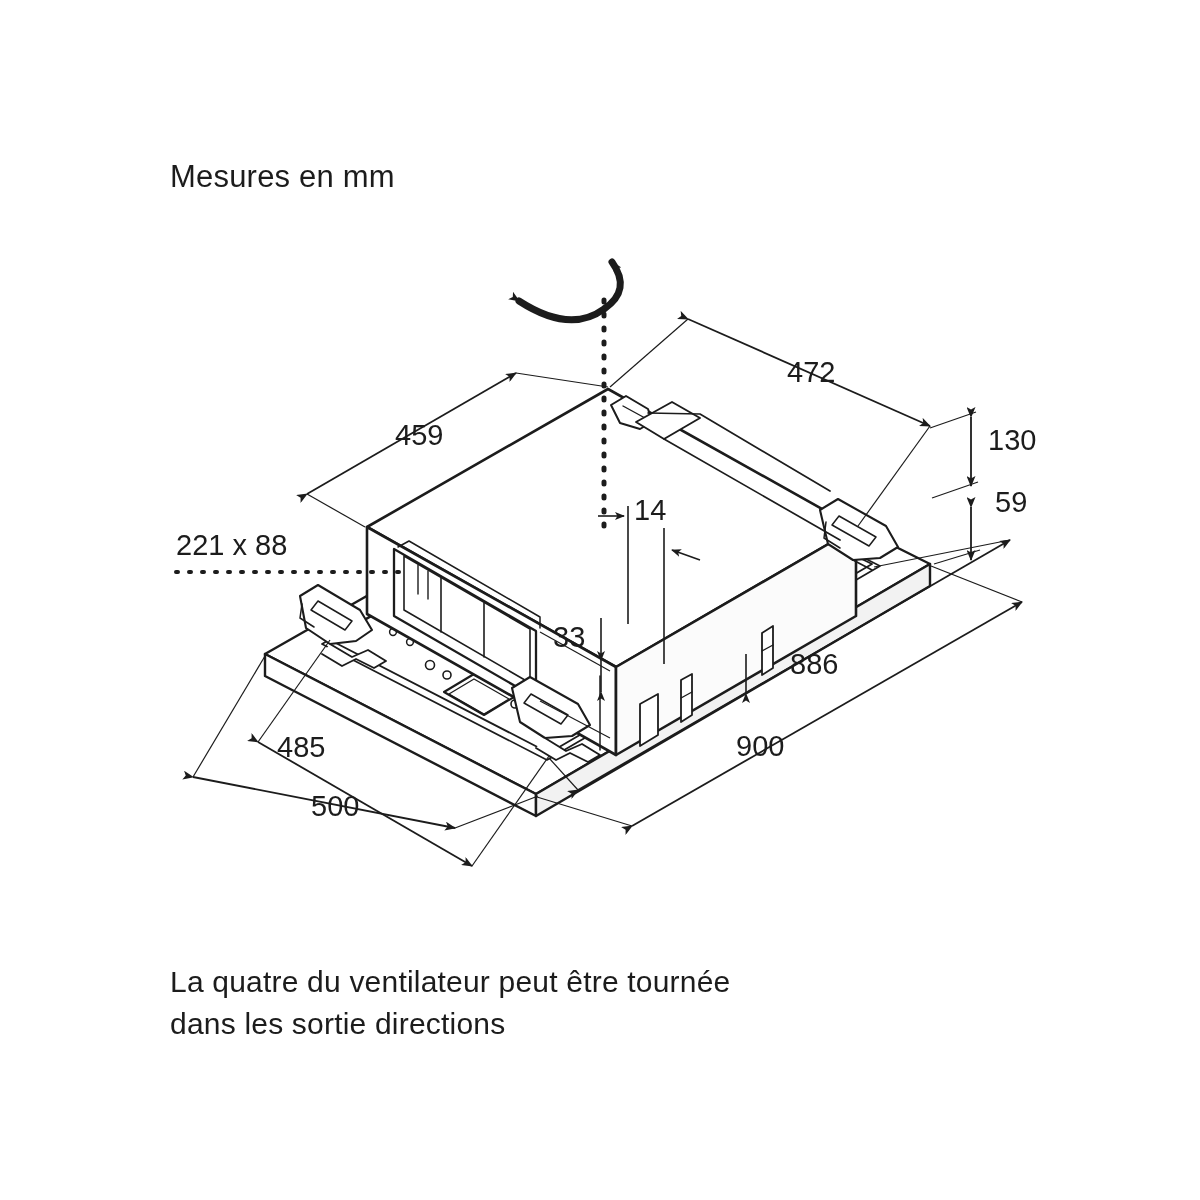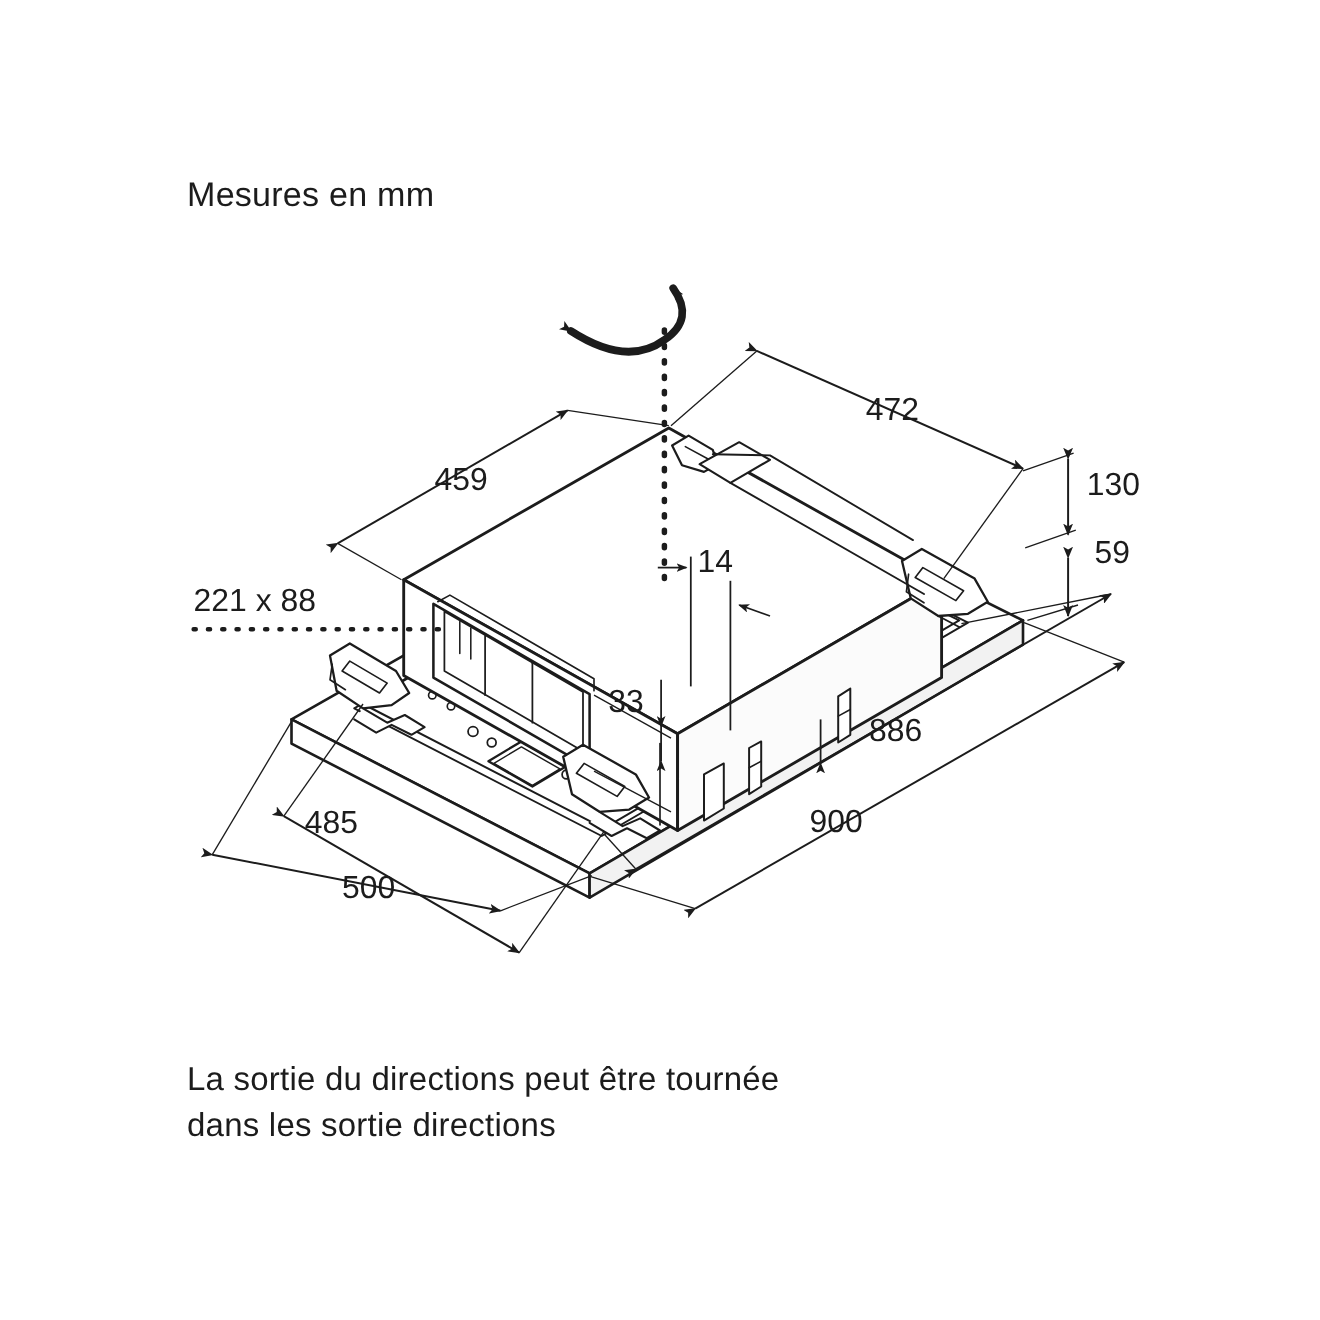--- a/index.html
+++ b/index.html
@@ -237,15 +237,15 @@
       <text class="dim-text" x="311" y="812" text-anchor="start">500</text>
 
       <text class="dim-text" x="790" y="670" text-anchor="start">886</text>
 
       <text class="dim-text" x="736" y="752" text-anchor="start">900</text>
 
     </g>
 
   </svg>
 
-  <div class="caption" id="note-caption"><span>La sortie du directions peut être tournée</span><br><span>dans les sortie directions</span></div>
+  <div class="caption" id="note-caption"><span>La quatre du ventilateur peut être tournée</span><br><span>dans les sortie directions</span></div>
 
 </div>
 
 </body></html>

